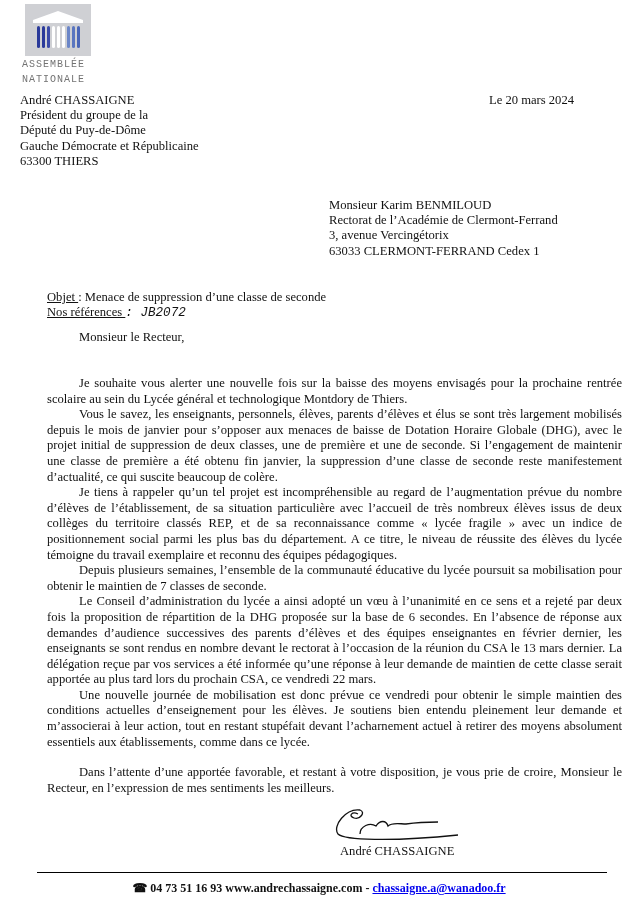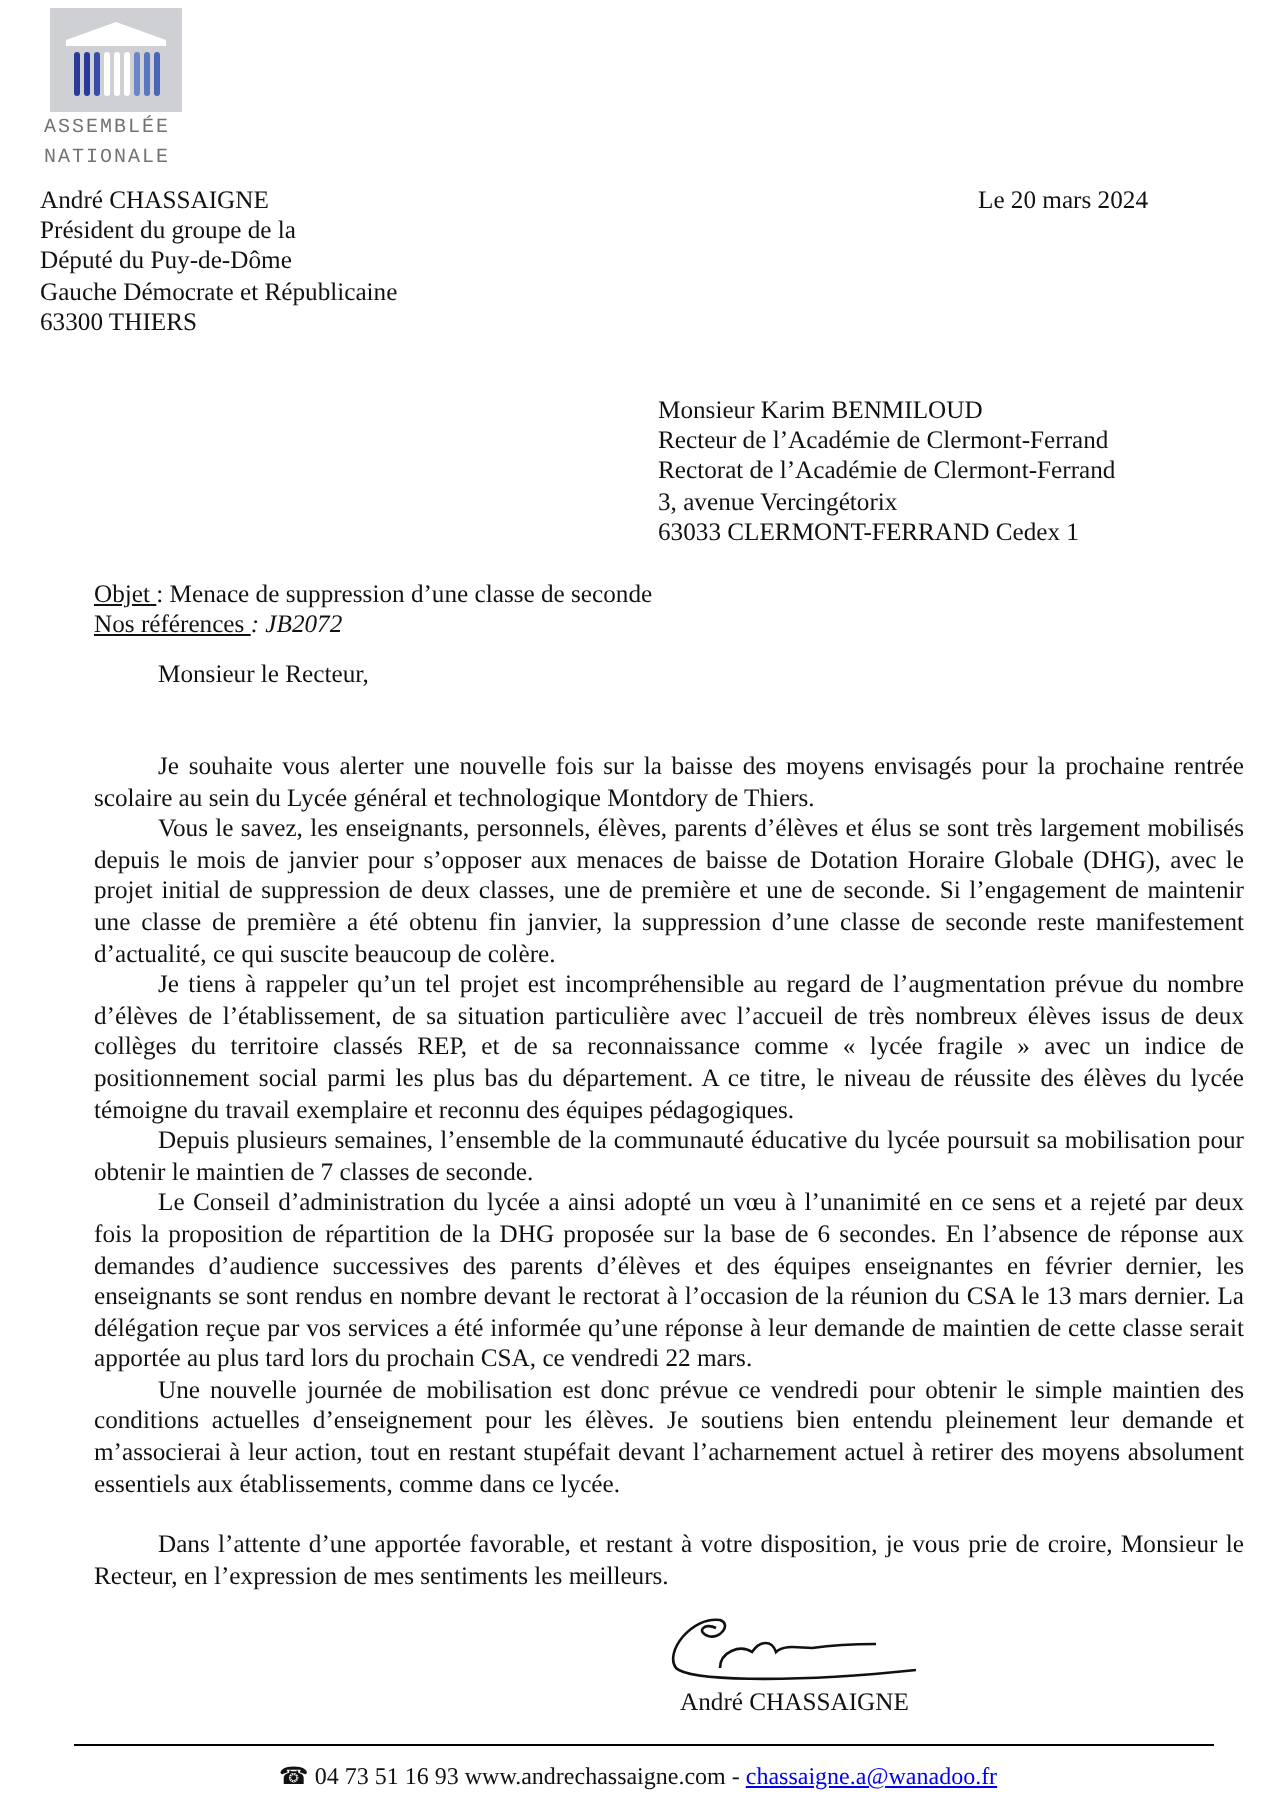--- a/index.html
+++ b/index.html
@@ -8,29 +8,29 @@
     font-family: "Liberation Serif", serif; color: #111; font-size: 12.6px;
   }
   .logo { position: absolute; left: 22px; top: 4px; width: 70px; }
   .logo-box { width: 66px; height: 52px; background: #cfd0d4; position: relative; margin-left: 3px; }
   .logo-text { font-family: Liberation Mono, monospace; color: #737373; font-size: 10px; letter-spacing: 1px; line-height: 13px; margin-top: 2px; }
   .sender { position: absolute; left: 20px; top: 93px; line-height: 15.2px; }
   .date { position: absolute; left: 489px; top: 93px; }
   .recipient { position: absolute; left: 329px; top: 198px; line-height: 15.2px; }
   .object { position: absolute; left: 47px; top: 290px; line-height: 15.2px; }
   .u { text-decoration: underline; }
-  .it { font-style: italic; }
+  .it { font-style: italic; font-family: Liberation Mono, monospace; }
   .salute { position: absolute; left: 79px; top: 330px; text-align: center; }
   .body-text { position: absolute; left: 47px; top: 376px; width: 575px; line-height: 15.6px; text-align: justify; }
   .body-text p { margin: 0; text-indent: 32px; }
   .body-text p.gap { margin-top: 15px; }
   .signature-svg { position: absolute; left: 330px; top: 808px; }
   .signer { position: absolute; left: 340px; top: 844px; }
   .rule { position: absolute; left: 37px; top: 872px; width: 570px; height: 1px; background: #000; }
-  .footer { position: absolute; left: 0; top: 881px; width: 638px; text-align: center; font-size: 12px; }
+  .footer { position: absolute; left: 0; top: 881px; width: 638px; text-align: center; font-size: 12px; font-weight: bold; }
   .footer a { color: #0000ee; text-decoration: underline; }
 </style>
 </head>
 <body>
 
 <div class="logo">
   <div class="logo-box">
     <svg width="66" height="52" viewBox="0 0 66 52">
       <polygon points="8,16 33,7 58,16" fill="#fff"></polygon>
       <rect x="8" y="16" width="50" height="3" fill="#fff"></rect>
@@ -56,21 +56,20 @@
   <div>Président du groupe de la</div>
   <div>Député du Puy-de-Dôme</div>
   <div>Gauche Démocrate et Républicaine</div>
   <div>63300 THIERS</div>
 </div>
 
 <div class="date">Le 20 mars 2024</div>
 
 <div class="recipient">
   <div>Monsieur Karim BENMILOUD</div>
-  <div>Recteur de l’Académie de Clermont-Ferrand</div>
   <div>Rectorat de l’Académie de Clermont-Ferrand</div>
   <div>3, avenue Vercingétorix</div>
   <div>63033 CLERMONT-FERRAND Cedex 1</div>
 </div>
 
 <div class="object">
   <div><span class="u">Objet </span><span>: Menace de suppression d’une classe de seconde</span></div>
   <div><span class="u">Nos références </span><span class="it">: JB2072</span></div>
 </div>
 

